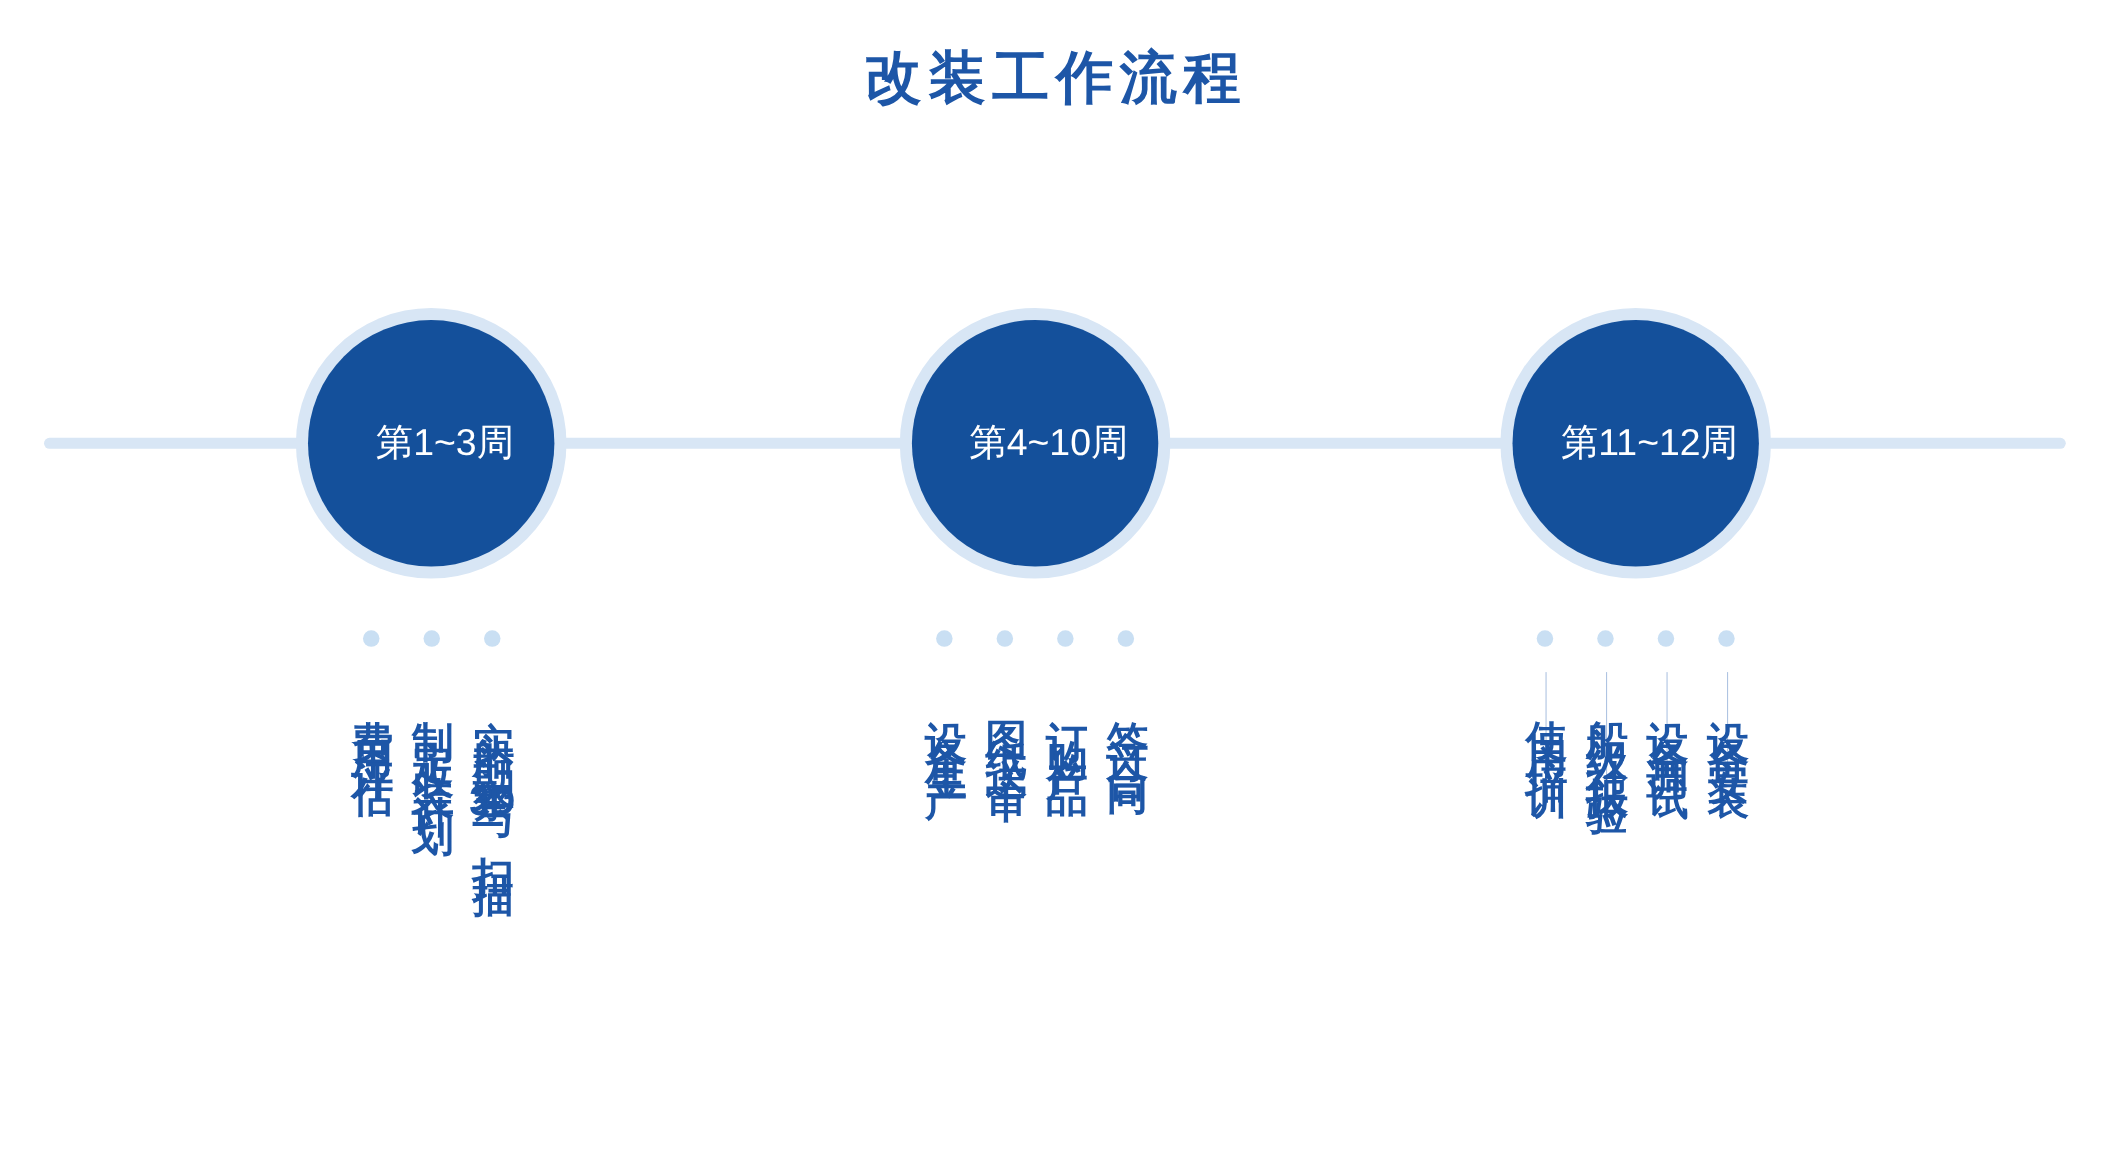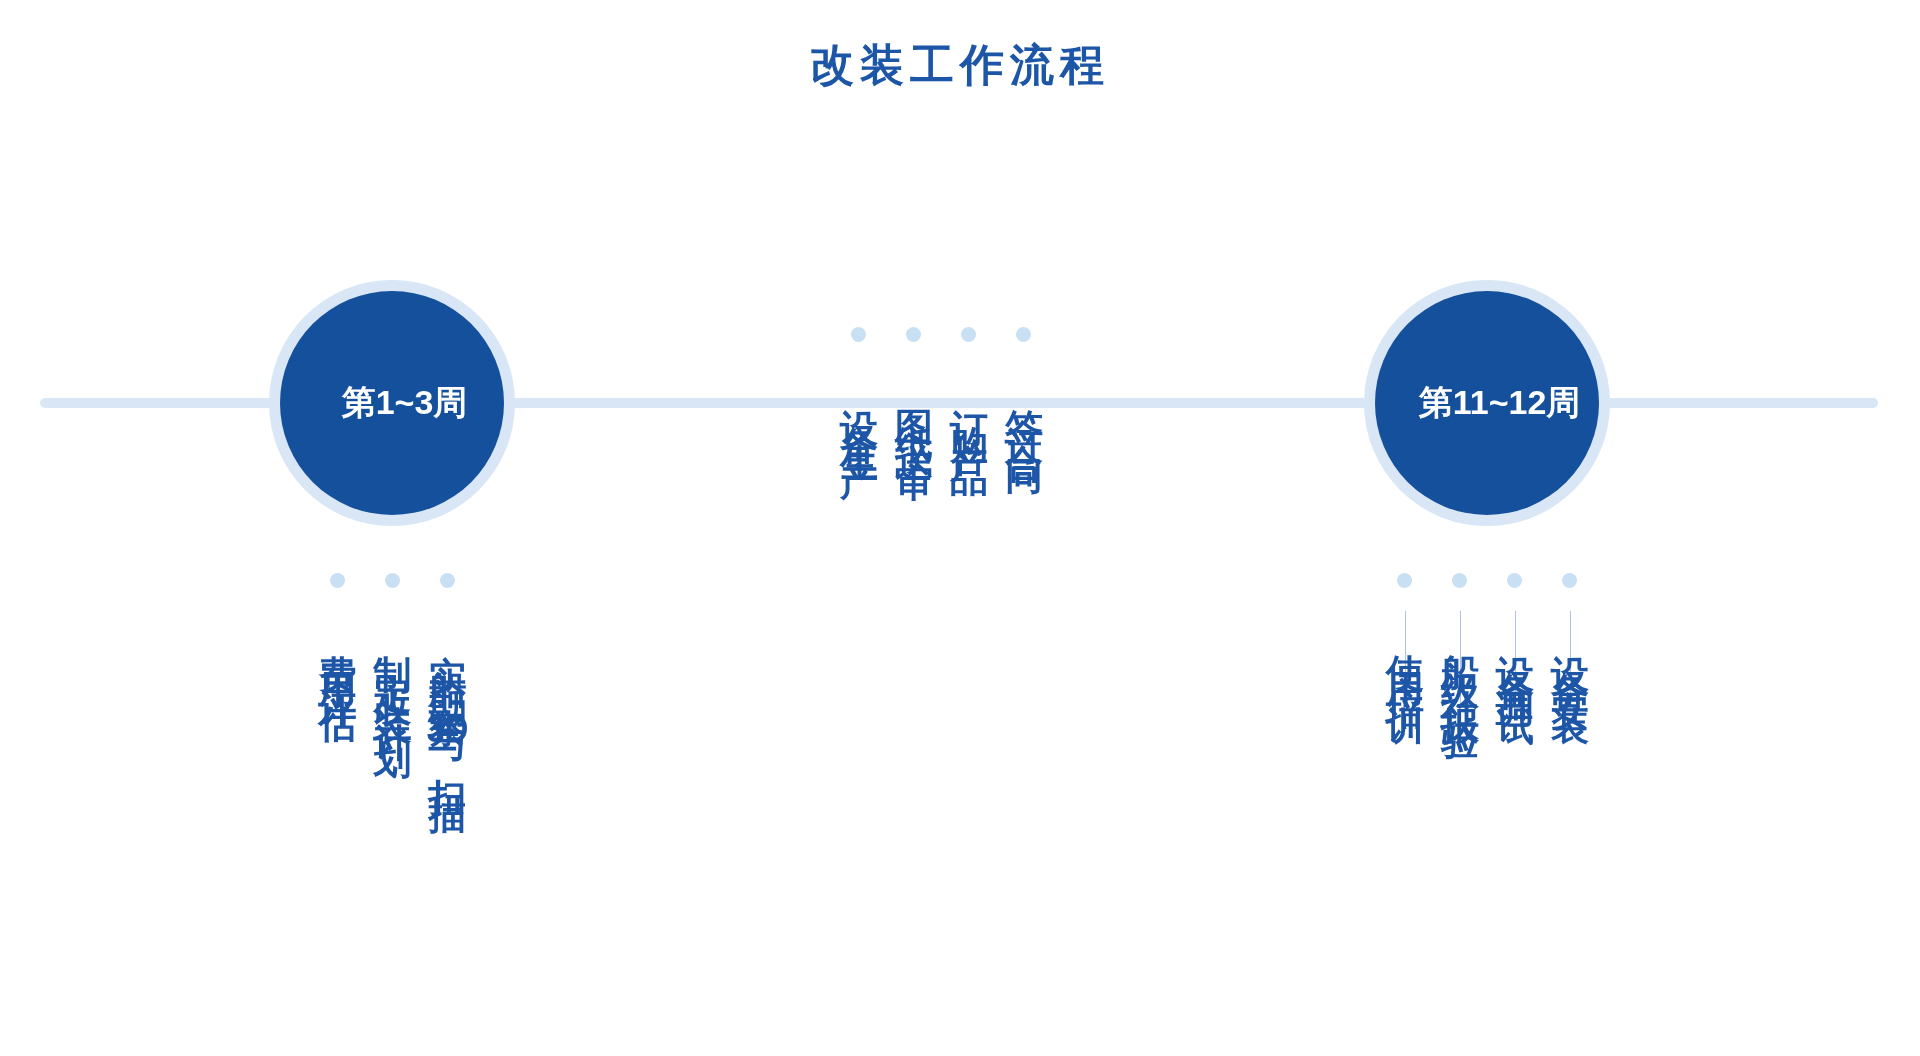--- a/index.html
+++ b/index.html
@@ -11,21 +11,21 @@
   }
   *{margin:0;padding:0;box-sizing:border-box;}
   html,body{background:#fff;}
   body{
     width:1920px;height:1056px;position:relative;overflow:hidden;
     font-family:"Liberation Sans", sans-serif;
   }
   .page-title{
     position:absolute;top:36px;left:0;width:1920px;
     text-align:center;
-    font-size:44px;font-weight:700;color:var(--text-blue);
+    font-size:52px;font-weight:700;color:var(--text-blue);
     letter-spacing:6px;
   }
   .timeline{
     position:absolute;top:398px;left:40px;right:42px;height:10px;
     background:var(--light-blue);border-radius:5px;z-index:0;
   }
   .milestone{
     position:absolute;top:280px;z-index:1;
     display:flex;flex-direction:column;align-items:center;
     transform:translateX(-50%);
@@ -37,21 +37,21 @@
     width:246px;height:246px;border-radius:50%;
     background:var(--light-blue);
     display:flex;align-items:center;justify-content:center;
   }
   .core{
     width:224px;height:224px;border-radius:50%;
     background:var(--accent-dark-blue);
     display:flex;align-items:center;justify-content:center;
   }
   .core span{
-    color:#fff;font-size:34px;font-weight:700;white-space:nowrap;margin-left:25px;
+    color:#fff;font-size:34px;font-weight:400;white-space:nowrap;margin-left:25px;
   }
   .dots{
     display:flex;flex-direction:row;margin-top:47px;height:15px;
   }
   .dot{
     width:15px;height:15px;border-radius:50%;
     background:var(--dot-blue);margin:0 20px;
   }
   .tasks{
     display:flex;flex-direction:row;align-items:flex-start;
@@ -97,20 +97,25 @@
     <span class="dot"></span>
   </div>
   <div class="tasks">
     <div class="task-col"><span>费用评估</span><span class="tcy"></span><span></span></div>
     <div class="task-col"><span>制定改装计划</span><span class="tcy"></span><span></span></div>
     <div class="task-col"><span>实船勘察与</span><span class="tcy">3D</span><span>扫描</span></div>
   </div>
 </section>
 
 <section class="milestone milestone-2">
+  <div class="ring">
+    <div class="core">
+      <span>第4~10周</span>
+    </div>
+  </div>
   <div class="dots">
     <span class="dot"></span>
     <span class="dot"></span>
     <span class="dot"></span>
     <span class="dot"></span>
   </div>
   <div class="tasks">
     <div class="task-col"><span>设备生产</span><span class="tcy"></span><span></span></div>
     <div class="task-col"><span>图纸送审</span><span class="tcy"></span><span></span></div>
     <div class="task-col"><span>订购产品</span><span class="tcy"></span><span></span></div>

